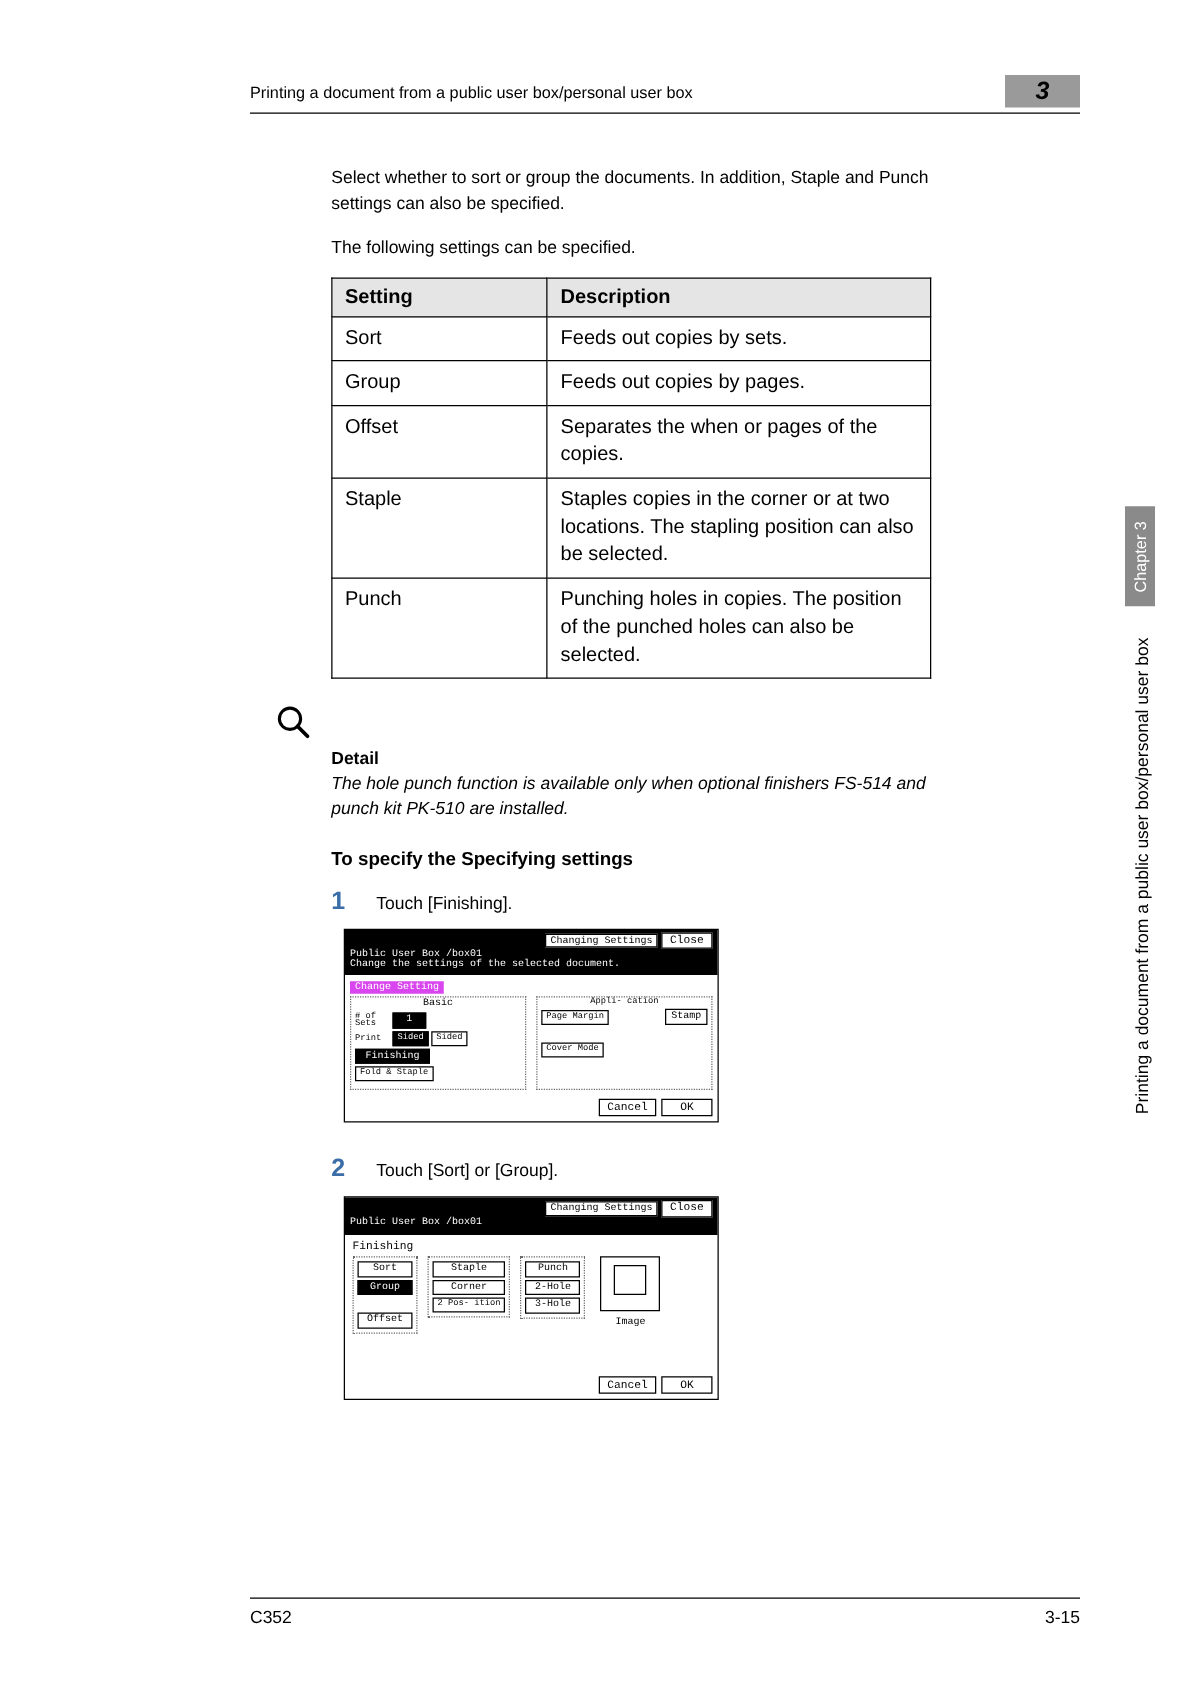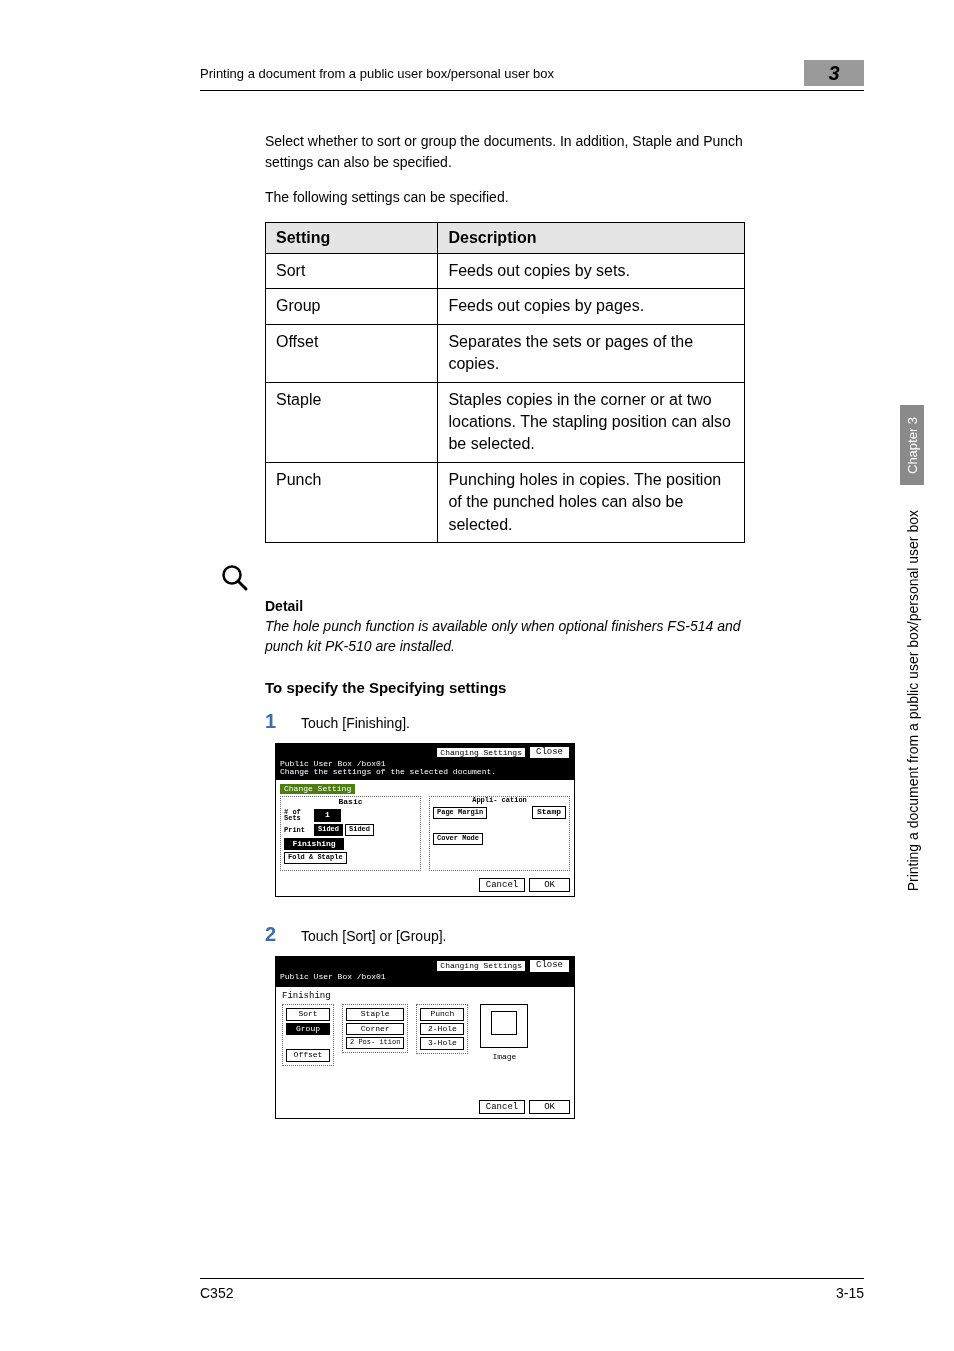--- a/index.html
+++ b/index.html
@@ -148,32 +148,31 @@
       padding: 1px 3px;
       font-size: 8px;
       line-height: 1;
     }
     .panel-body {
       padding: 4px;
       min-height: 95px;
       position: relative;
     }
     .change-setting-tab {
-      background: #4d7c0f;
+      background: #d946ef;
       color: #fff;
       display: inline-block;
       padding: 1px 4px;
       font-size: 8px;
       line-height: 1;
       margin-bottom: 2px;
     }
     .panel-cols {
       display: flex;
       gap: 8px;
-      font-weight: bold;
     }
     .panel-col {
       flex: 1;
     }
     .dotted-border {
       border: 1px dotted #6b6b6b;
       padding: 4px 3px;
       position: relative;
     }
     .section-label {
@@ -311,21 +310,21 @@
       <tr>
         <td>Sort</td>
         <td>Feeds out copies by sets.</td>
       </tr>
       <tr>
         <td>Group</td>
         <td>Feeds out copies by pages.</td>
       </tr>
       <tr>
         <td>Offset</td>
-        <td>Separates the sets or pages of the copies.</td>
+        <td>Separates the when or pages of the copies.</td>
       </tr>
       <tr>
         <td>Staple</td>
         <td>Staples copies in the corner or at two locations. The stapling position can also be selected.</td>
       </tr>
       <tr>
         <td>Punch</td>
         <td>Punching holes in copies. The position of the punched holes can also be selected.</td>
       </tr>
     </tbody>

